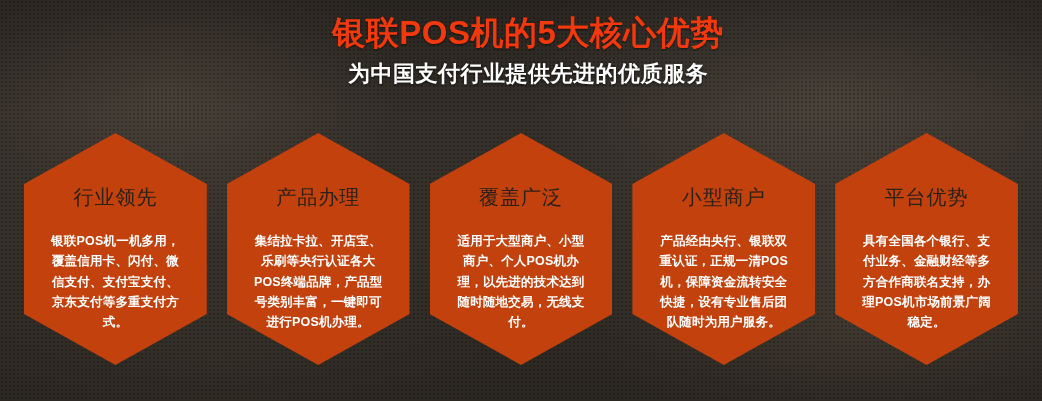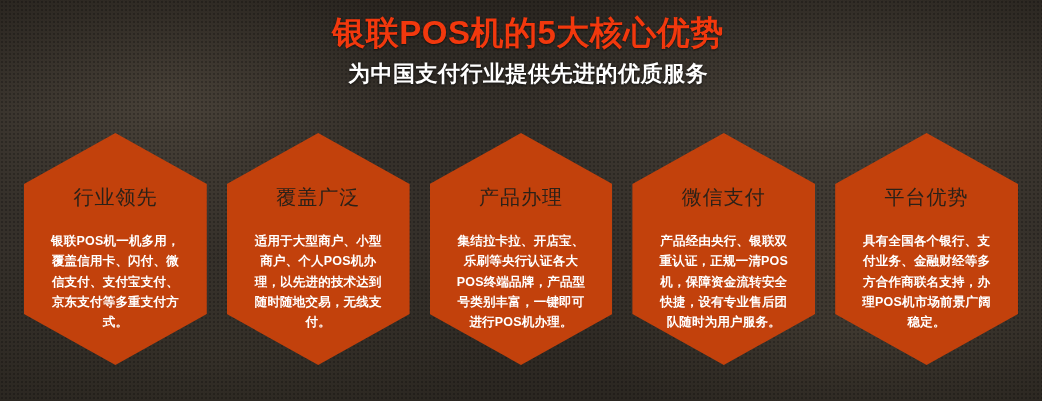--- a/index.html
+++ b/index.html
@@ -153,31 +153,31 @@
   </div>
 
   <div class="hex-row">
 
     <div class="hex-card">
       <div class="hex-title">行业领先</div>
       <div class="hex-desc">银联POS机一机多用，覆盖信用卡、闪付、微信支付、支付宝支付、京东支付等多重支付方式。</div>
     </div>
 
     <div class="hex-card">
+      <div class="hex-title">产品办理</div>
+      <div class="hex-desc">集结拉卡拉、开店宝、乐刷等央行认证各大POS终端品牌，产品型号类别丰富，一键即可进行POS机办理。</div>
+    </div>
+
+    <div class="hex-card">
       <div class="hex-title">覆盖广泛</div>
       <div class="hex-desc">适用于大型商户、小型商户、个人POS机办理，以先进的技术达到随时随地交易，无线支付。</div>
     </div>
 
     <div class="hex-card">
-      <div class="hex-title">产品办理</div>
-      <div class="hex-desc">集结拉卡拉、开店宝、乐刷等央行认证各大POS终端品牌，产品型号类别丰富，一键即可进行POS机办理。</div>
-    </div>
-
-    <div class="hex-card">
-      <div class="hex-title">微信支付</div>
+      <div class="hex-title">小型商户</div>
       <div class="hex-desc">产品经由央行、银联双重认证，正规一清POS机，保障资金流转安全快捷，设有专业售后团队随时为用户服务。</div>
     </div>
 
     <div class="hex-card">
       <div class="hex-title">平台优势</div>
       <div class="hex-desc">具有全国各个银行、支付业务、金融财经等多方合作商联名支持，办理POS机市场前景广阔稳定。</div>
     </div>
 
   </div>
 </div>

